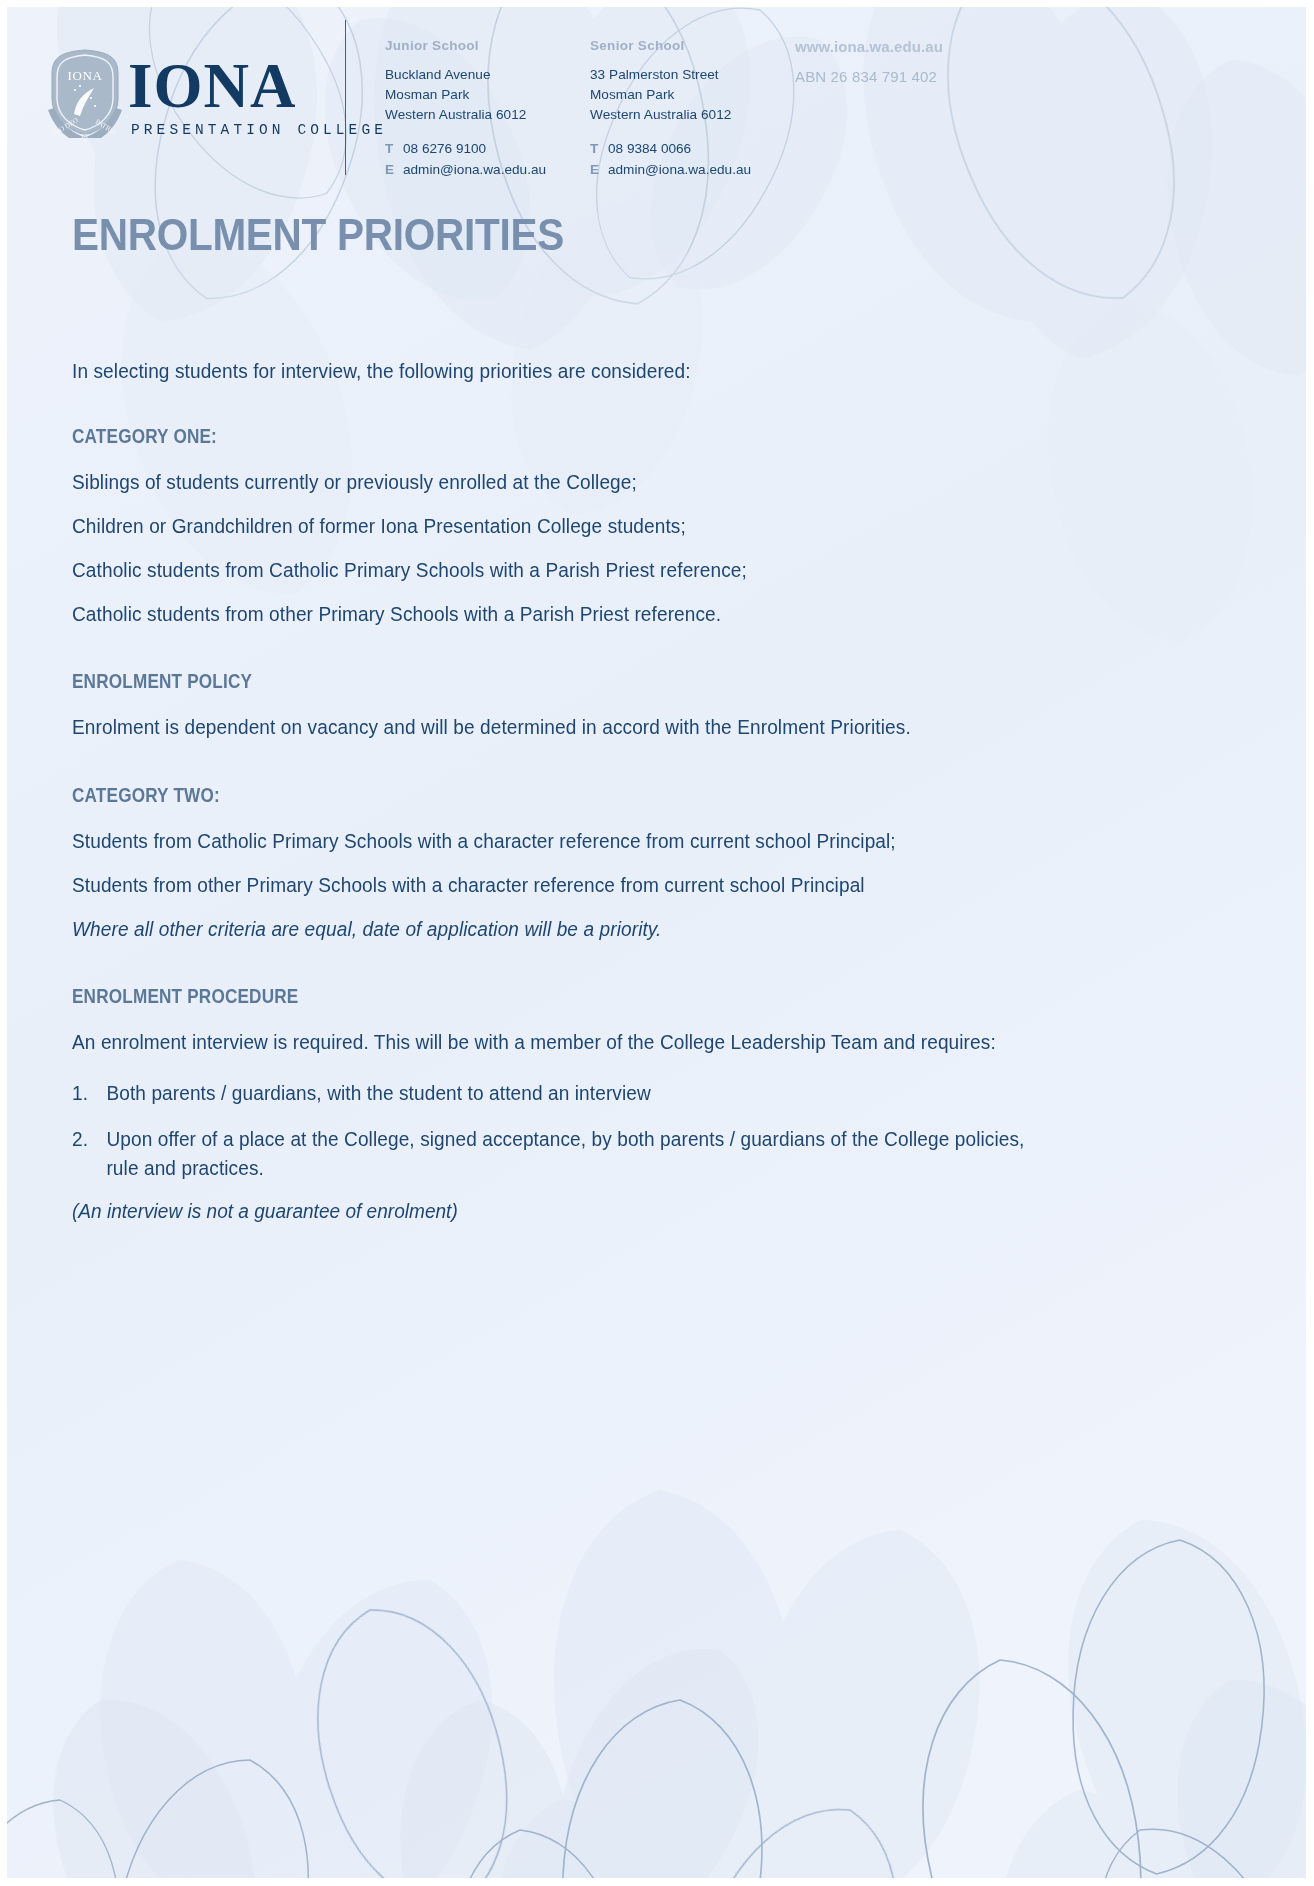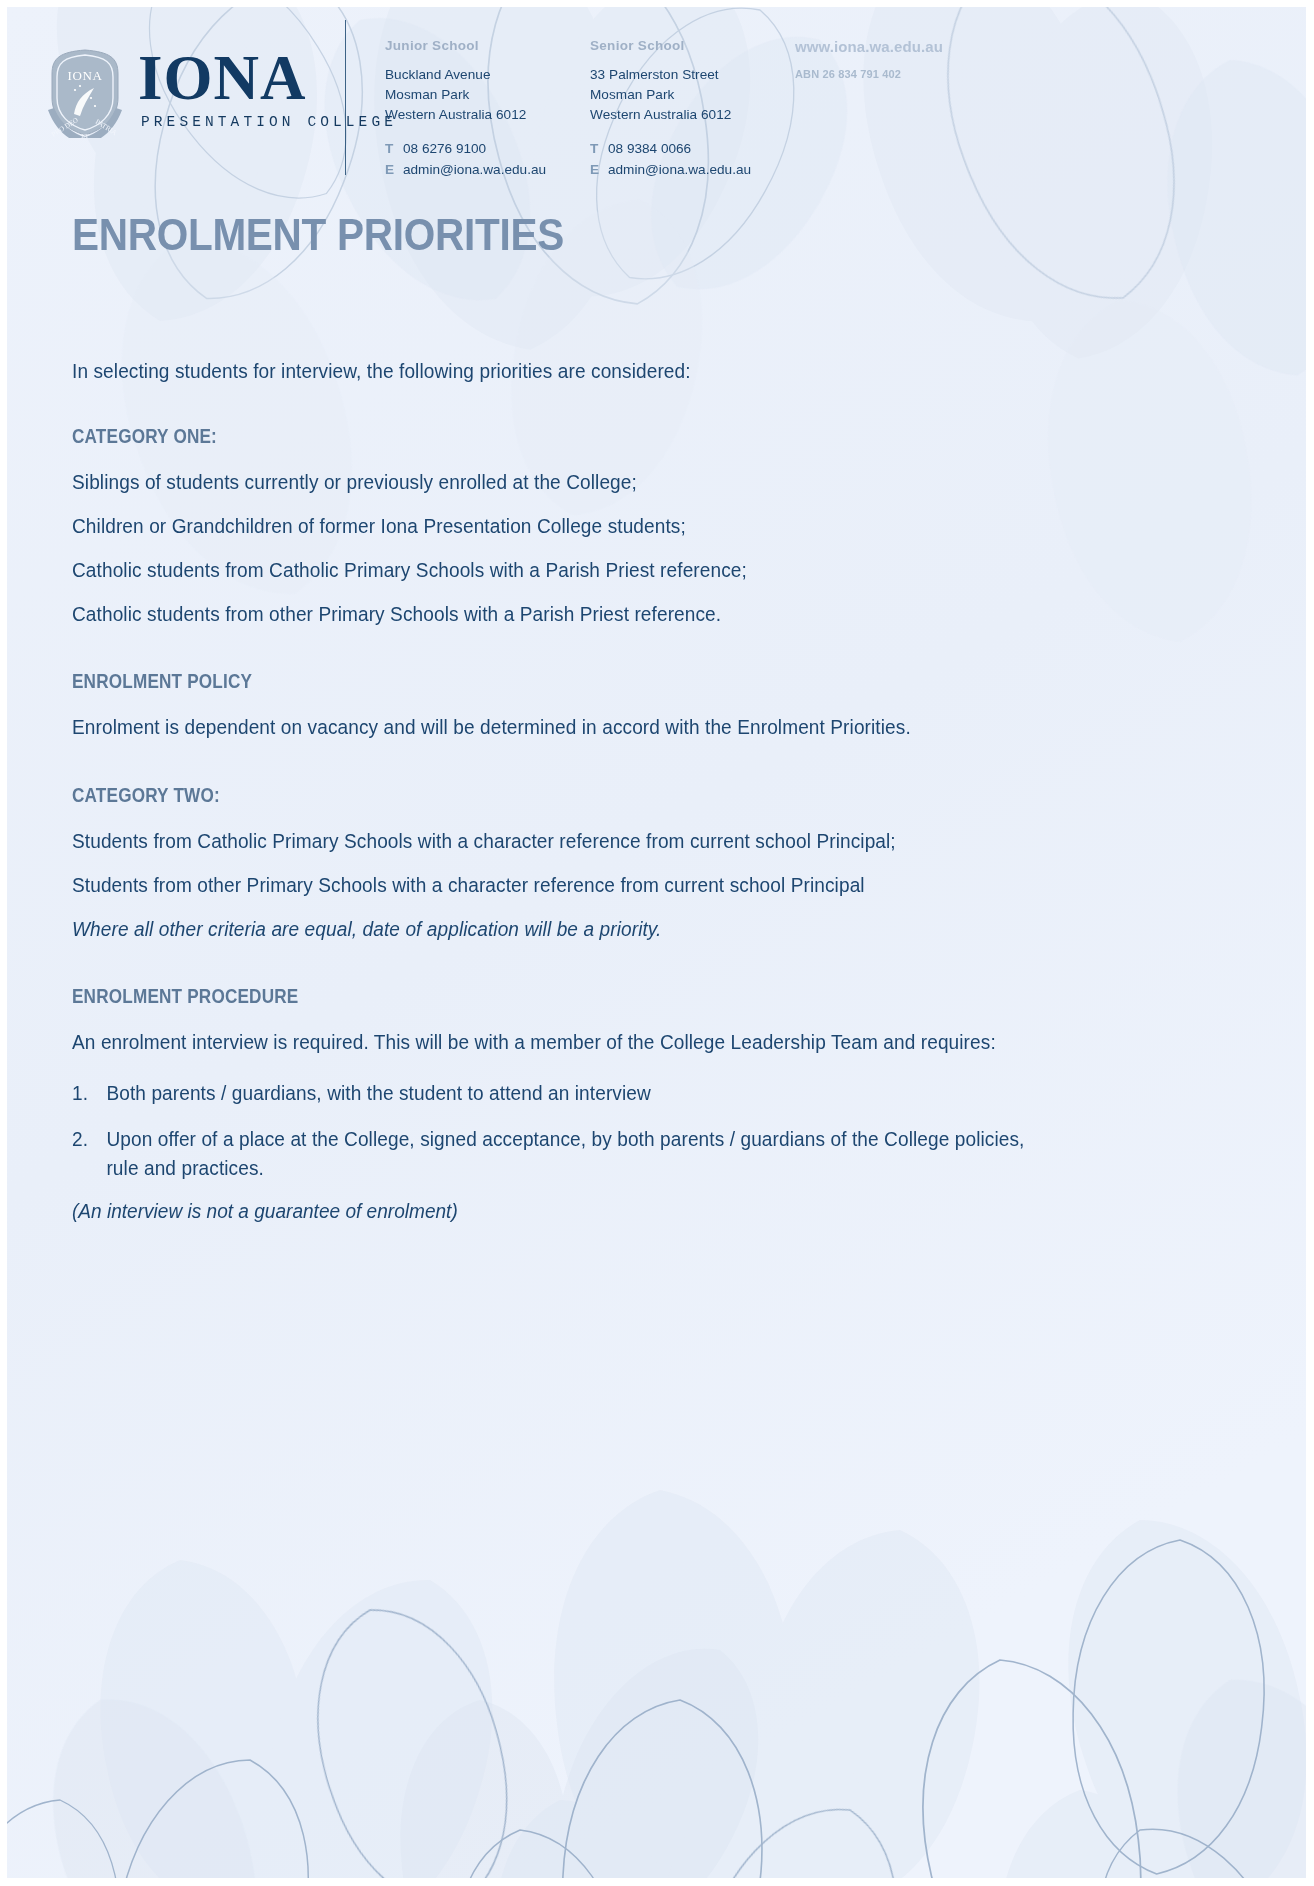--- a/index.html
+++ b/index.html
@@ -52,22 +52,22 @@
     width: 1314px;
     height: 200px;
     z-index: 10;
   }
 
   .logo-block {
     position: absolute;
     left: 46px;
     top: 46px;
     display: flex;
-    align-items: flex-start;
-    gap: 14px;
+    align-items: flex-end;
+    gap: 4px;
   }
   .crest {
     width: 78px;
     height: 92px;
     position: relative;
     flex: none;
   }
   .wordmark {
     display: flex;
     flex-direction: column;
@@ -139,24 +139,23 @@
     line-height: 1.5;
   }
   .contact-pair .k {
     color: #7e99b6;
     font-weight: 700;
     width: 11px;
     flex: none;
   }
   .tel-group { margin-top: 14px; }
   .abn-line {
-    font-size: 11px;
+    font-size: 15px;
     color: #a9bace;
     letter-spacing: 0.15px;
-    font-weight: bold;
   }
 
   
   .content {
     position: absolute;
     left: 72px;
     top: 205px;
     width: 1180px;
     z-index: 10;
   }

